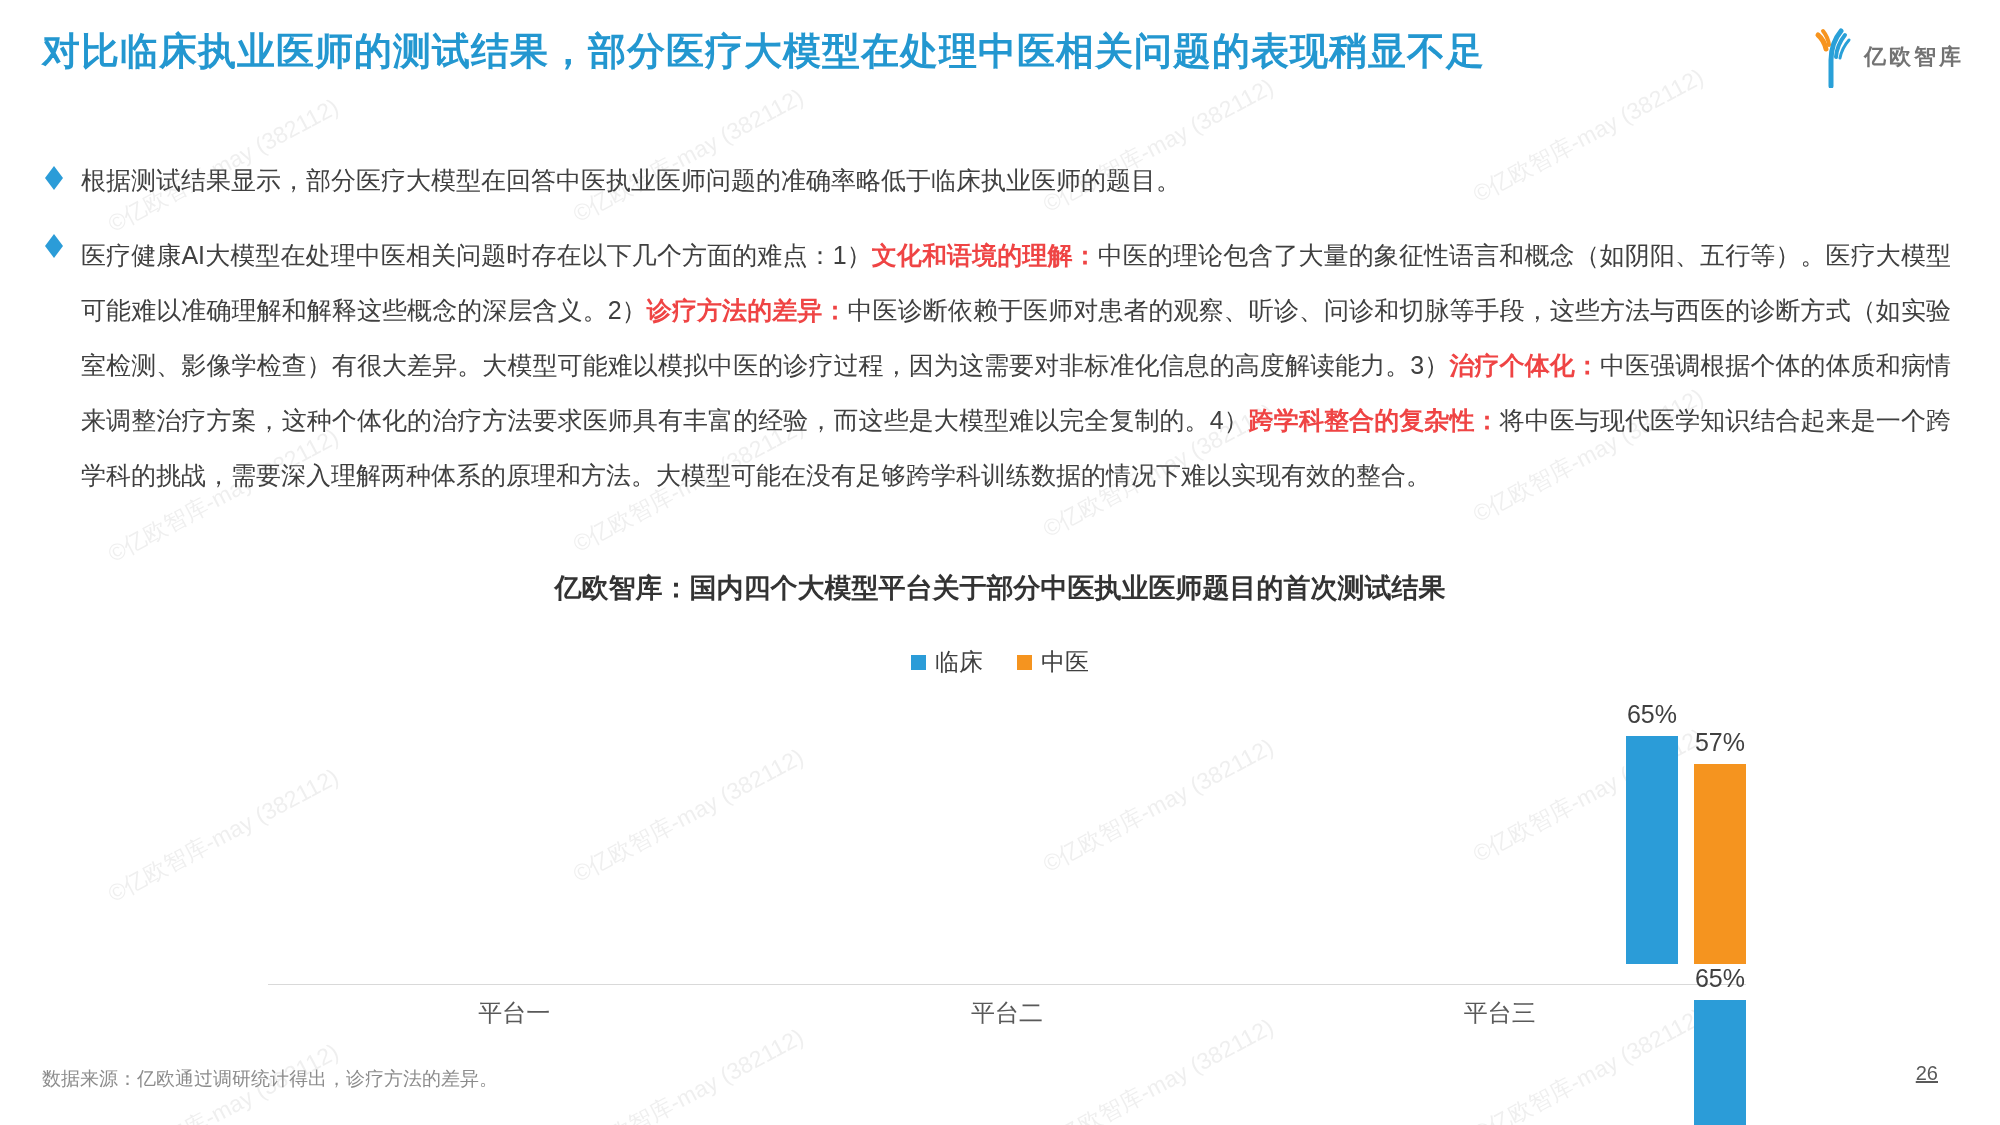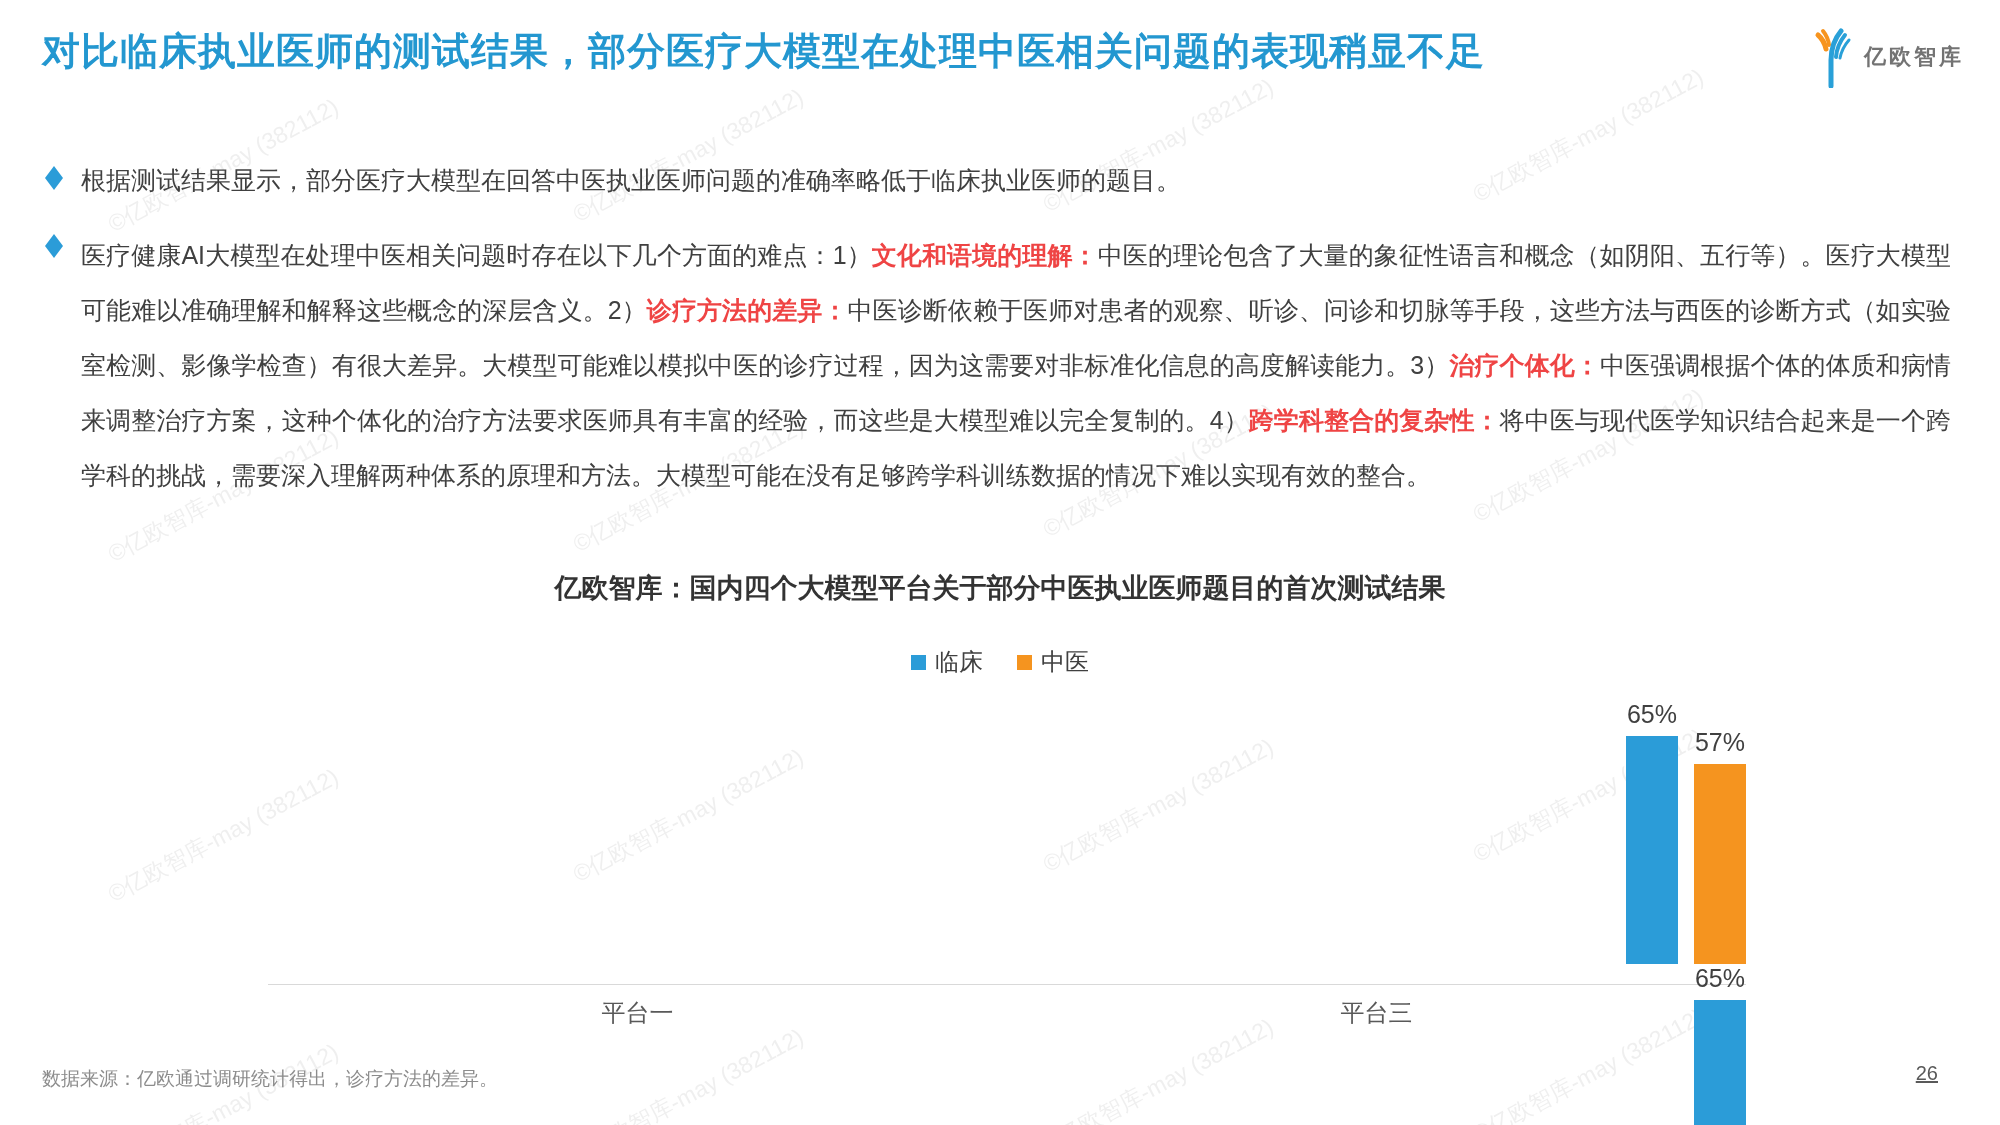--- a/index.html
+++ b/index.html
@@ -158,19 +158,20 @@
           </div>
           <div class="bar-wrap">
             <div class="bar-label">57%</div>
             <div class="bar" style="height: 200px; background: rgb(245, 148, 31);"></div>
           </div>
         </div>
       </div>
     </div>
   <div class="cats" id="cats">
       <div class="cat">平台一</div>
+      <div class="cat">平台二</div>
       <div class="cat">平台三</div>
     </div>
 
   <div class="source-note">数据来源：亿欧通过调研统计得出，诊疗方法的差异。</div>
   <div class="page-number">26</div>
 
 </div>
 
 </body></html>

